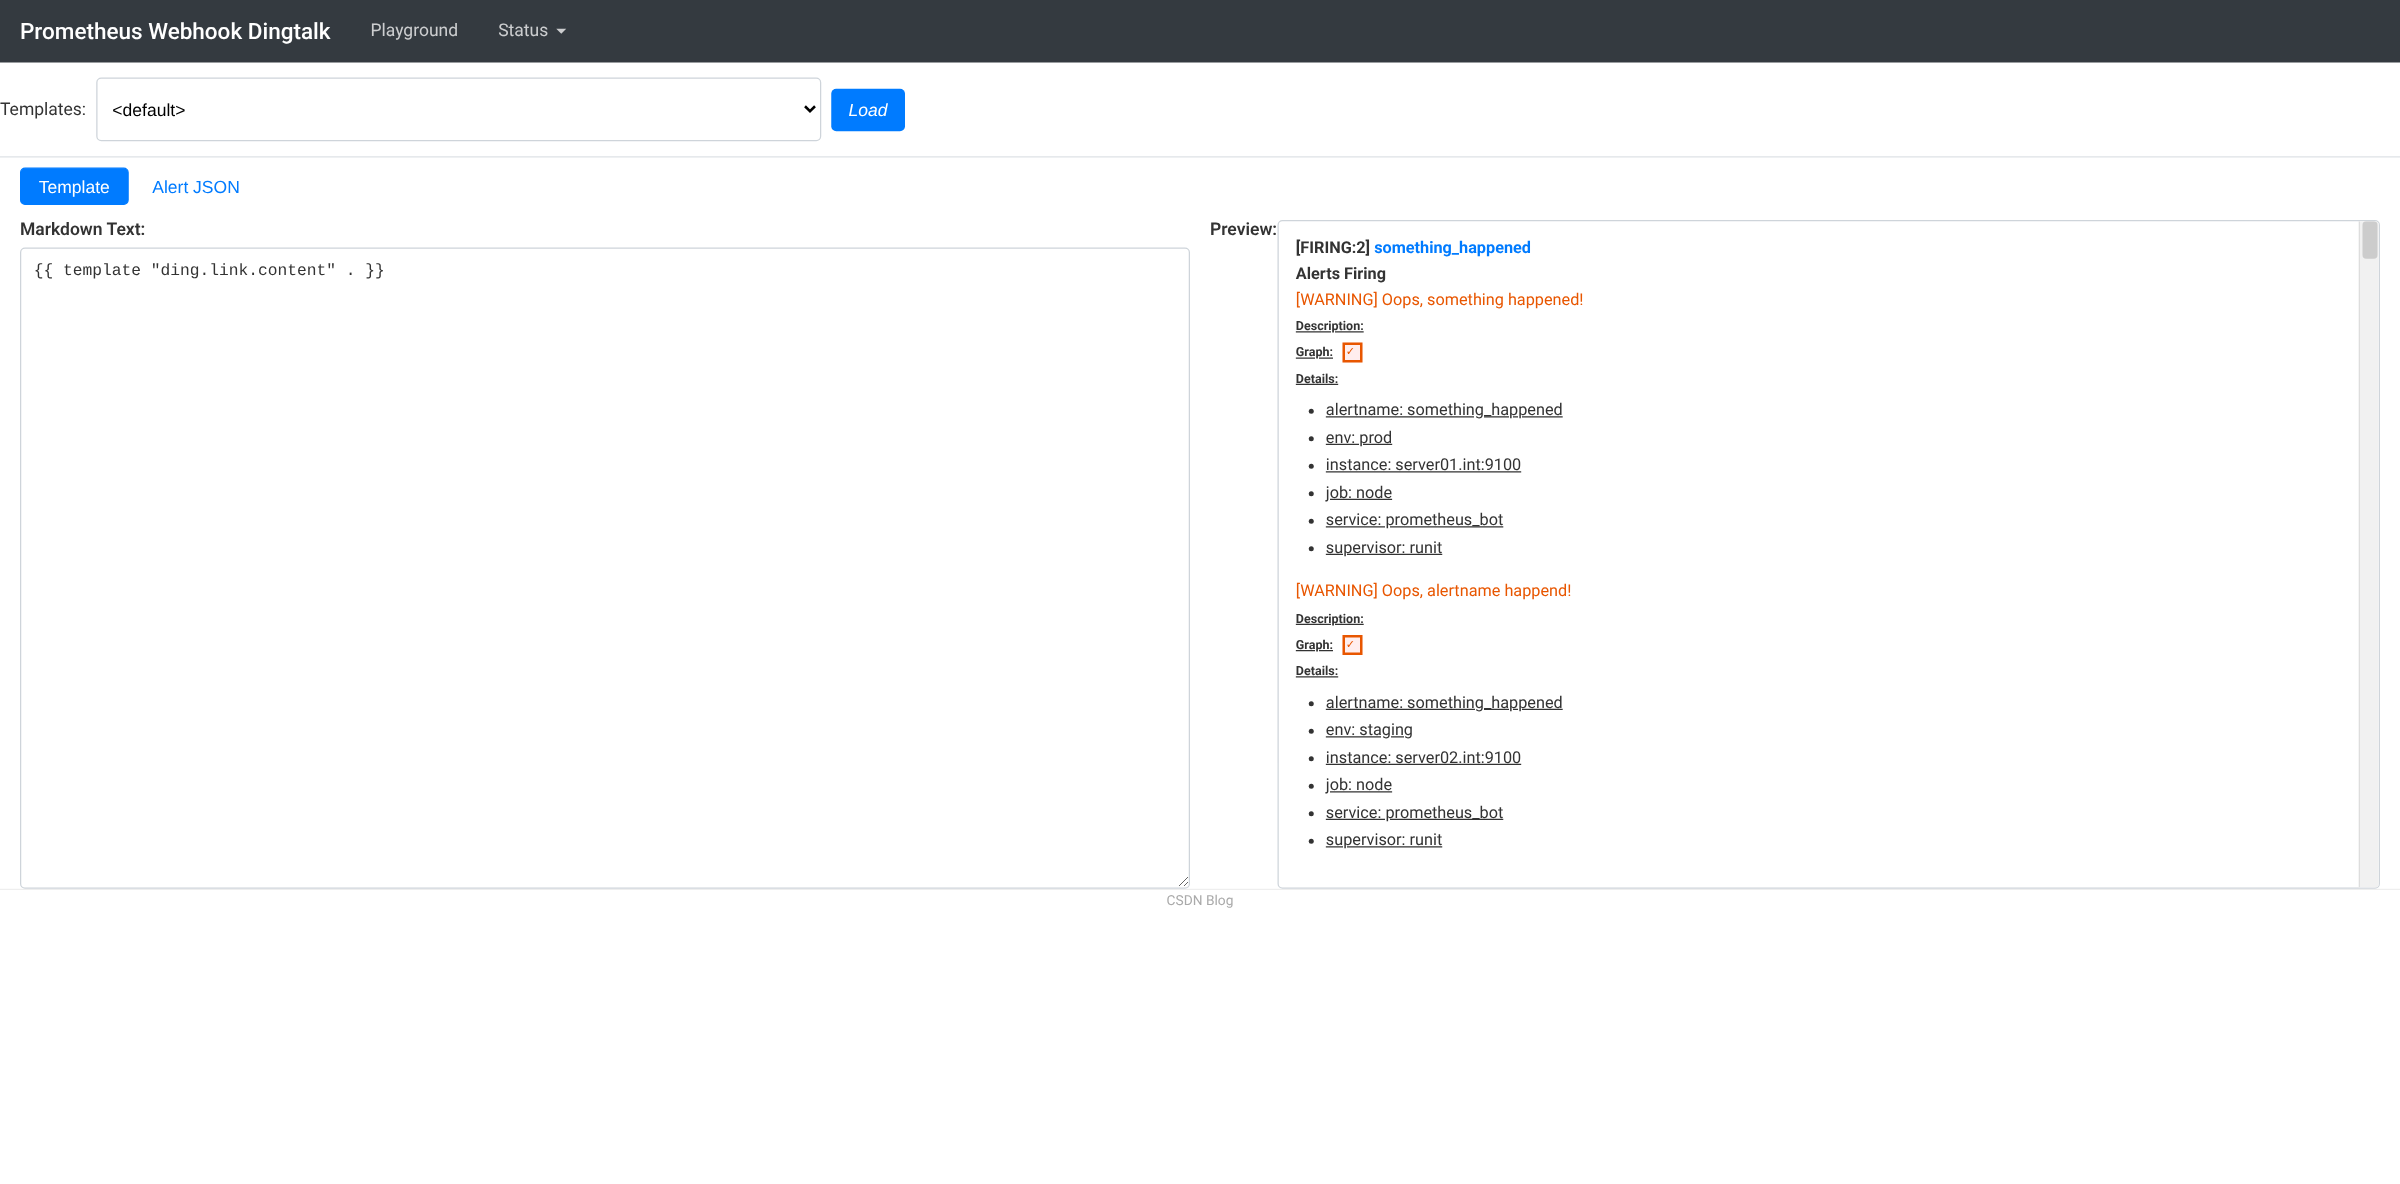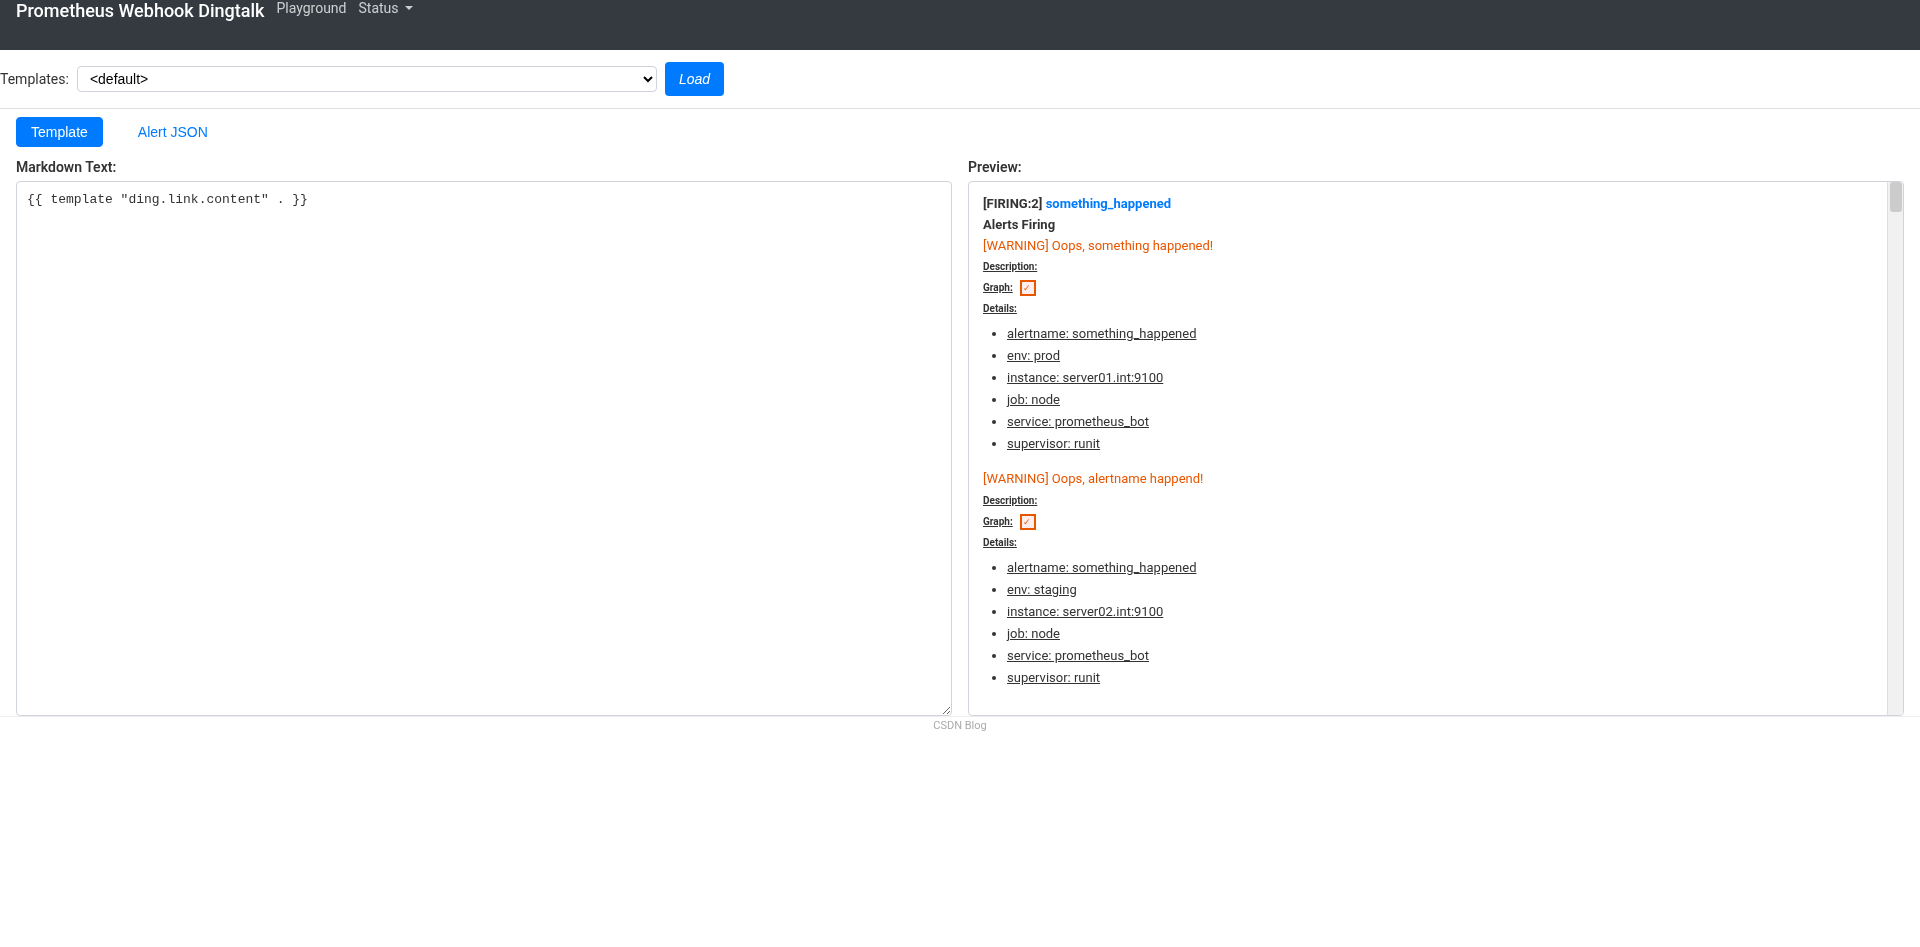--- a/index.html
+++ b/index.html
@@ -3,24 +3,24 @@
   <meta charset="utf-8">
   <style>
     * { box-sizing: border-box; margin: 0; padding: 0; }
     body { font-family: -apple-system, BlinkMacSystemFont, "Segoe UI", Roboto, Arial, sans-serif; font-size: 14px; background: #fff; color: #333; }
 
     
     .navbar {
       background: #343a40;
       color: #fff;
       display: flex;
-      align-items: flex-start;
+      align-items: center;
       padding: 0 16px;
       height: 50px;
-      gap: 12px;
+      gap: 32px;
     }
     .navbar-brand {
       font-size: 18px;
       font-weight: 500;
       color: #fff;
       text-decoration: none;
     }
     .nav-link {
       color: rgba(255,255,255,0.75);
       text-decoration: none;
@@ -52,21 +52,21 @@
       gap: 8px;
       border-bottom: 1px solid #dee2e6;
     }
     .template-label {
       font-size: 14px;
       white-space: nowrap;
     }
     .template-select {
       flex: 1;
       max-width: 580px;
-      height: 26px;
+      height: 51px;
       border: 1px solid #ced4da;
       border-radius: 4px;
       padding: 0 8px;
       font-size: 14px;
       background: #fff;
     }
     .btn-load {
       background: #007bff;
       color: #fff;
       border: none;
@@ -214,21 +214,21 @@
     }
     .left-half {
       flex: 1;
       display: flex;
       flex-direction: column;
       padding-right: 8px;
     }
     .right-half {
       flex: 1;
       display: flex;
-      flex-direction: column;
+      flex-direction: row;
       padding-left: 8px;
     }
   </style>
 </head>
 <body>
 
 <nav class="navbar">
   <a class="navbar-brand">Prometheus Webhook Dingtalk</a>
   <a class="nav-link">Playground</a>
   <span class="nav-dropdown">
@@ -240,21 +240,21 @@
 <div class="template-bar">
   <span class="template-label">Templates:</span>
   <select class="template-select">
     <option>&lt;default&gt;</option>
   </select>
   <button class="btn-load">Load</button>
 </div>
 
 <div style="display:flex; padding: 8px 16px 0; gap: 0;">
 
-  <div style="flex:1; display:flex; gap:20px;">
+  <div style="flex:1; display:flex; gap:4px;">
     <button class="btn-tab active">Template</button>
     <button class="btn-tab inactive">Alert JSON</button>
   </div>
 
 </div>
 
 <div class="split-wrapper">
 
   <div class="left-half">
     <div class="panel-label">Markdown Text:</div>

